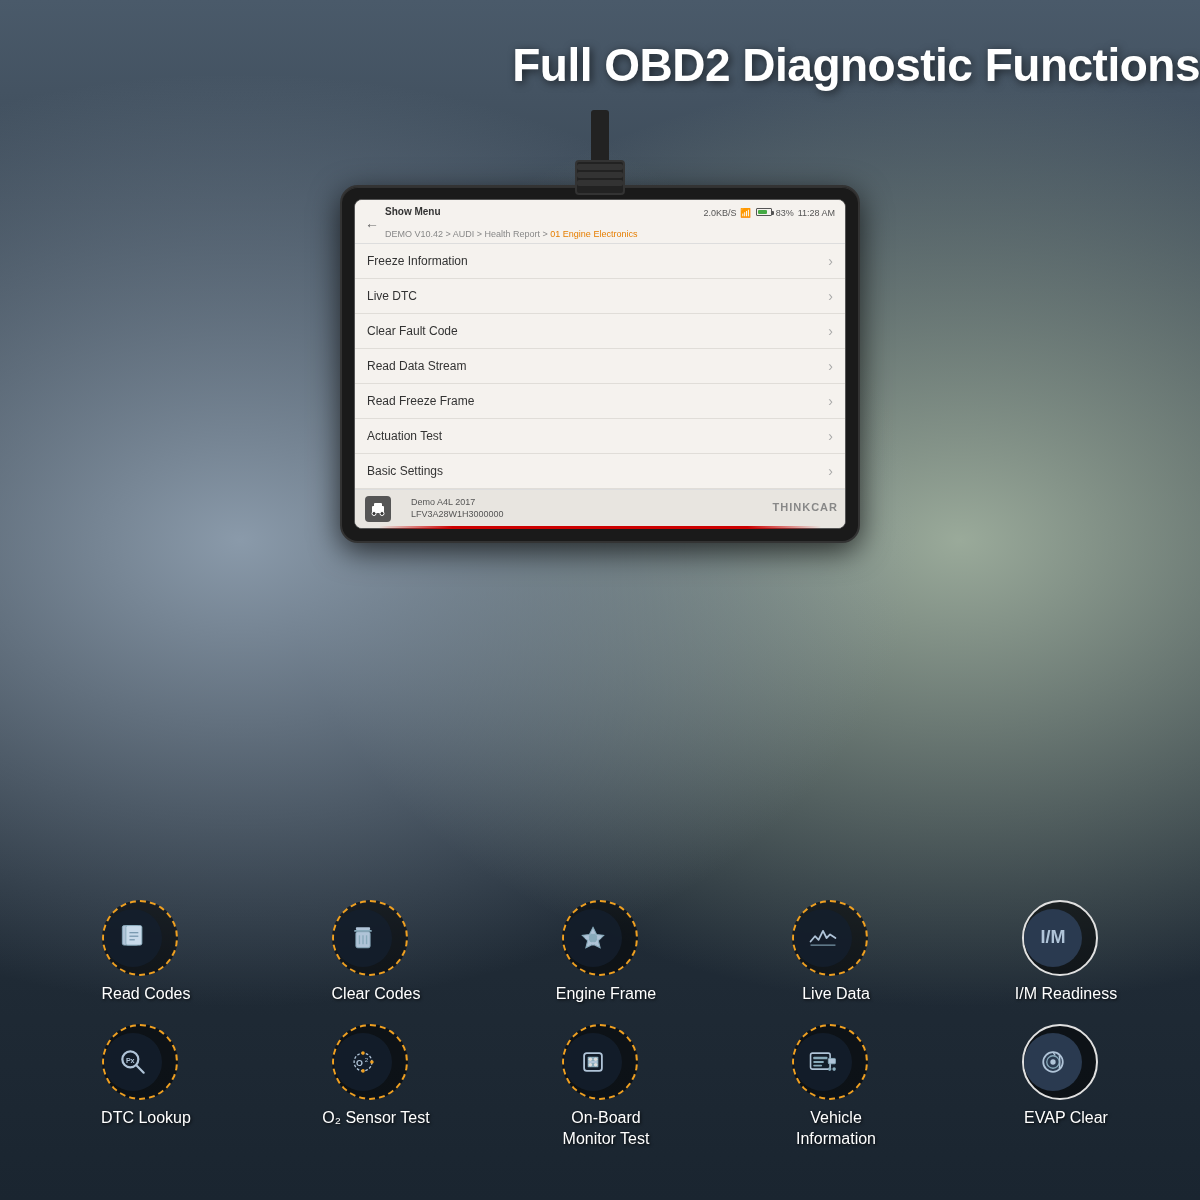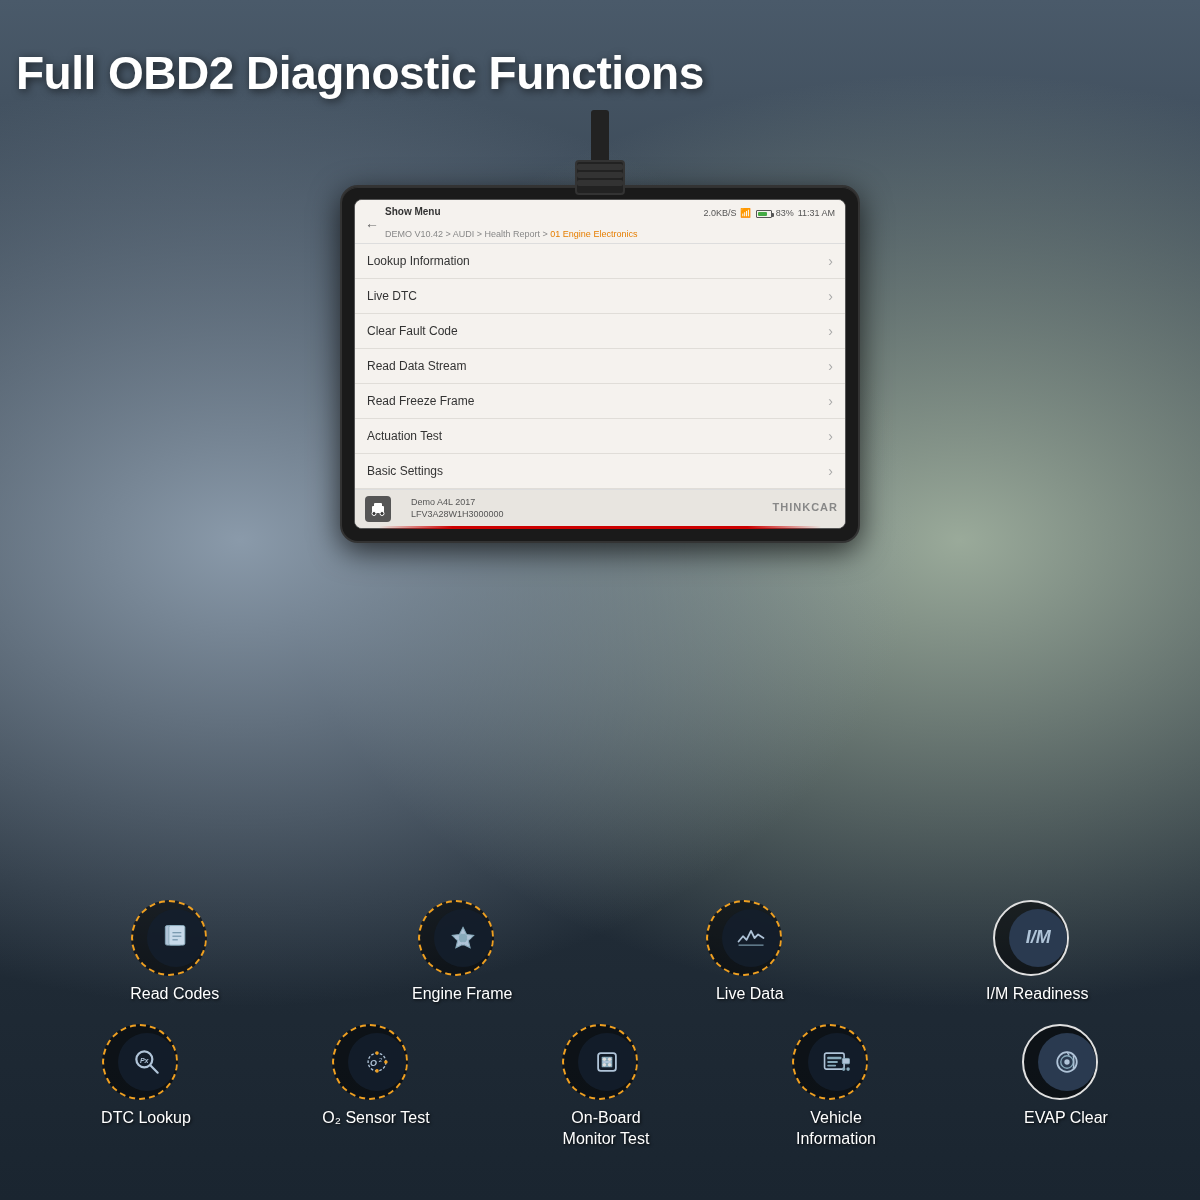--- a/index.html
+++ b/index.html
@@ -20,26 +20,25 @@
       z-index: 0;
       background:
         radial-gradient(ellipse at 20% 45%, #8a9aaa 0%, transparent 50%),
         radial-gradient(ellipse at 80% 45%, #9aaa9a 0%, transparent 50%),
         linear-gradient(180deg, #4a5a6a 0%, #2a3540 40%, #1a2530 100%);
     }
 
     
     .title {
       position: absolute;
-      top: 46px;
+      top: 38px;
       left: 0;
       right: 0;
-      text-align: left;
+      text-align: right;
       z-index: 10;
-      margin-left: 16px;
     }
 
     
     .device-wrapper {
       position: absolute;
       top: 110px;
       left: 50%;
       transform: translateX(-50%);
       z-index: 5;
       display: flex;
@@ -146,21 +145,21 @@
     }
 
     .breadcrumb-highlight {
       color: #e67e00;
     }
 
     .header-right {
       font-size: 9px;
       color: #555;
       display: flex;
-      align-items: flex-end;
+      align-items: flex-start;
       gap: 4px;
       padding-top: 2px;
     }
 
     .battery-bar {
       display: inline-block;
       width: 16px;
       height: 8px;
       border: 1px solid #555;
       border-radius: 1px;
@@ -275,23 +274,22 @@
     }
 
     .feature-icon-circle {
       width: 76px;
       height: 76px;
       border-radius: 50%;
       background: rgba(0,0,0,0.55);
       border: 2.5px dashed #f0a020;
       display: flex;
       align-items: center;
-      justify-content: flex-end;
+      justify-content: flex-start;
       position: relative;
-      font-style: italic;
     }
 
     .feature-icon-inner {
       width: 58px;
       height: 58px;
       border-radius: 50%;
       background: rgba(20,30,45,0.85);
       display: flex;
       align-items: center;
       justify-content: center;
@@ -346,26 +344,26 @@
             </div>
           </div>
         </div>
         <div class="header-right">
           <span>2.0KB/S</span>
           <span>📶</span>
           <div class="battery-bar">
               <div class="battery-fill"></div>
             </div>
           <span>83%</span>
-          <span>11:31 AM</span>
+          <span>11:28 AM</span>
         </div>
       </div>
 
       <div class="menu-list">
-        <div class="menu-item">Lookup Information</div>
+        <div class="menu-item">Freeze Information</div>
         <div class="menu-item">Live DTC</div>
         <div class="menu-item">Clear Fault Code</div>
         <div class="menu-item">Read Data Stream</div>
         <div class="menu-item">Read Freeze Frame</div>
         <div class="menu-item">Actuation Test</div>
         <div class="menu-item">Basic Settings</div>
       </div>
 
       <div class="screen-footer">
         <div class="footer-icon">
@@ -399,20 +397,35 @@
             <rect x="10" y="4" width="18" height="22" rx="2" fill="#c8daea" stroke="#8ab" stroke-width="1"></rect>
             <line x1="14" y1="12" x2="24" y2="12" stroke="#7a9ab0" stroke-width="1.5"></line>
             <line x1="14" y1="16" x2="24" y2="16" stroke="#7a9ab0" stroke-width="1.5"></line>
             <line x1="14" y1="20" x2="20" y2="20" stroke="#7a9ab0" stroke-width="1.5"></line>
           </svg>
         </div>
       </div>
       <span class="feature-label">Read Codes</span>
     </div>
 
+    <div class="feature-item">
+      <div class="feature-icon-circle">
+        <div class="feature-icon-inner">
+          <svg class="icon-svg" viewBox="0 0 36 36" fill="none">
+            <rect x="10" y="6" width="16" height="3" rx="1" fill="#b0c4d8"></rect>
+            <rect x="8" y="9" width="20" height="2" rx="1" fill="#8ab"></rect>
+            <rect x="10" y="11" width="16" height="18" rx="2" fill="#b0c4d8" stroke="#8ab" stroke-width="1"></rect>
+            <line x1="14" y1="15" x2="14" y2="25" stroke="#8ab" stroke-width="1.5"></line>
+            <line x1="18" y1="15" x2="18" y2="25" stroke="#8ab" stroke-width="1.5"></line>
+            <line x1="22" y1="15" x2="22" y2="25" stroke="#8ab" stroke-width="1.5"></line>
+          </svg>
+        </div>
+      </div>
+      <span class="feature-label">Clear Codes</span>
+    </div>
 
     <div class="feature-item">
       <div class="feature-icon-circle">
         <div class="feature-icon-inner">
           <svg class="icon-svg" viewBox="0 0 36 36" fill="none">
             <polygon points="18,6 22,14 30,15 24,21 26,29 18,25 10,29 12,21 6,15 14,14" fill="#b0c4d8" stroke="#8ab" stroke-width="1.2"></polygon>
             <circle cx="18" cy="18" r="5" fill="#8ab"></circle>
             <path d="M18 13 L18 10 M18 23 L18 26 M13 18 L10 18 M23 18 L26 18" stroke="#b0c4d8" stroke-width="1.5" stroke-linecap="round"></path>
           </svg>
         </div>

